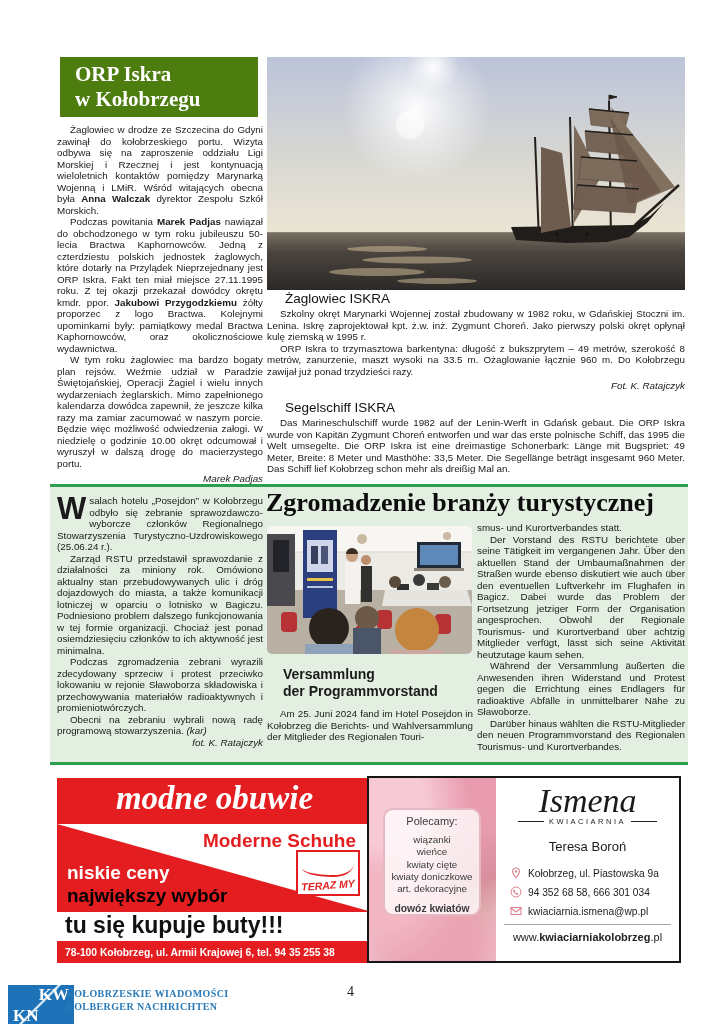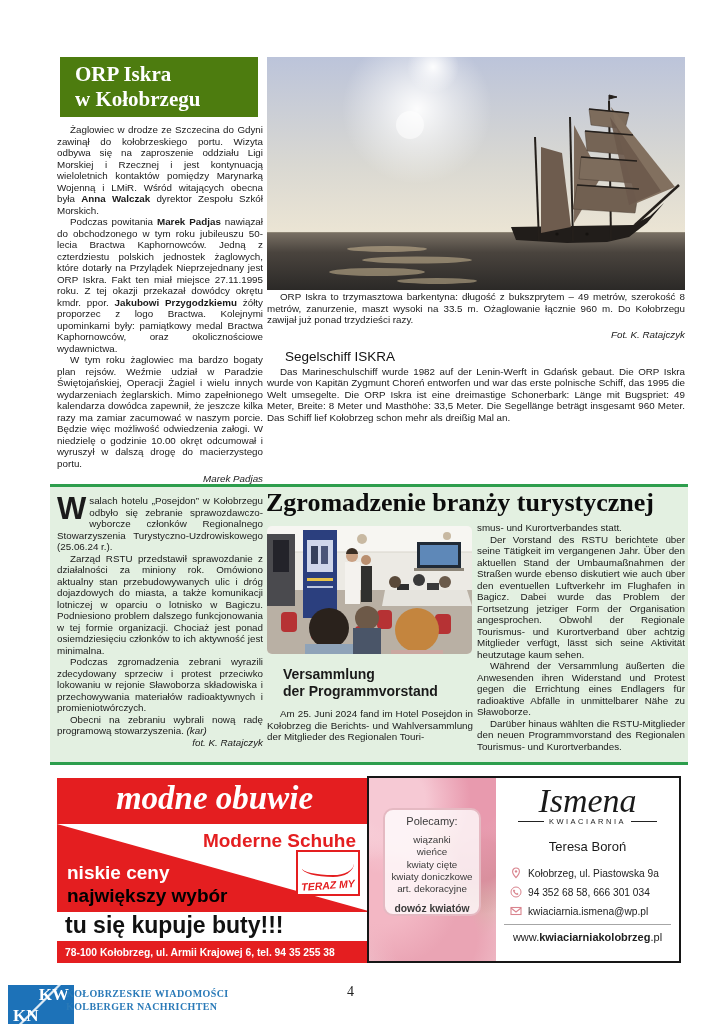--- a/index.html
+++ b/index.html
@@ -168,20 +168,22 @@
         <line x1="314" y1="100" x2="370" y2="104" stroke="#241f1b" stroke-width="1.5"></line>
         <line x1="310" y1="128" x2="372" y2="132" stroke="#241f1b" stroke-width="1.5"></line>
         <polyline points="342,44 342,38 350,40 342,42" fill="#241f1b" stroke="#241f1b" stroke-width="1"></polyline>
         <circle cx="290" cy="177" r="1.6" fill="#15120f"></circle>
           <circle cx="320" cy="177" r="1.6" fill="#15120f"></circle>
       </g>
     </svg>
   </figure>
 
   <section class="zagl">
+    <h2 class="sec-h">Żaglowiec ISKRA</h2>
+    <p class="body ind">Szkolny okręt Marynarki Wojennej został zbudowany w 1982 roku, w Gdańskiej Stoczni im. Lenina. Iskrę zaprojektował kpt. ż.w. inż. Zygmunt Choreń. Jako pierwszy polski okręt opłynął kulę ziemską w 1995 r.</p>
     <p class="body ind">ORP Iskra to trzymasztowa barkentyna: długość z bukszprytem – 49 metrów, szerokość 8 metrów, zanurzenie, maszt wysoki na 33.5 m. Ożaglowanie łącznie 960 m. Do Kołobrzegu zawijał już ponad trzydzieści razy.</p>
     <p class="credit-r">Fot. K. Ratajczyk</p>
     <h2 class="sec-h">Segelschiff ISKRA</h2>
     <p class="body ind">Das Marineschulschiff wurde 1982 auf der Lenin-Werft in Gdańsk gebaut. Die ORP Iskra wurde von Kapitän Zygmunt Choreń entworfen und war das erste polnische Schiff, das 1995 die Welt umsegelte. Die ORP Iskra ist eine dreimastige Schonerbark: Länge mit Bugspriet: 49 Meter, Breite: 8 Meter und Masthöhe: 33,5 Meter. Die Segellänge beträgt insgesamt 960 Meter. Das Schiff lief Kołobrzeg schon mehr als dreißig Mal an.</p>
   </section>
 
   <section class="band">
     <div class="band-left">
       <p class="body"><span class="dcap">W</span><span>salach hotelu „Posejdon” w Kołobrzegu odbyło się zebranie sprawozdawczo-wyborcze członków Regionalnego Stowarzyszenia Turystyczno-Uzdrowiskowego (25.06.24 r.).</span></p>
       <p class="body ind">Zarząd RSTU przedstawił sprawozdanie z działalności za miniony rok. Omówiono aktualny stan przebudowywanych ulic i dróg dojazdowych do miasta, a także komunikacji lotniczej w oparciu o lotnisko w Bagiczu. Podniesiono problem dalszego funkcjonowania w tej formie organizacji. Chociaż jest ponad osiemdziesięciu członków to ich aktywność jest minimalna.</p>

